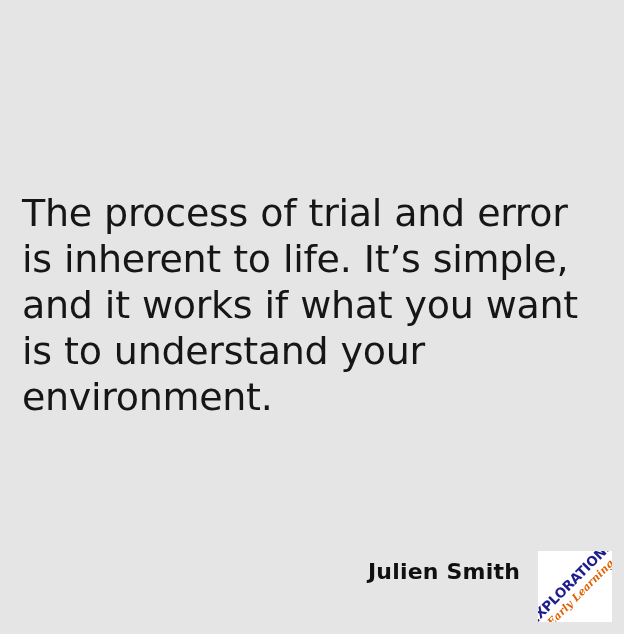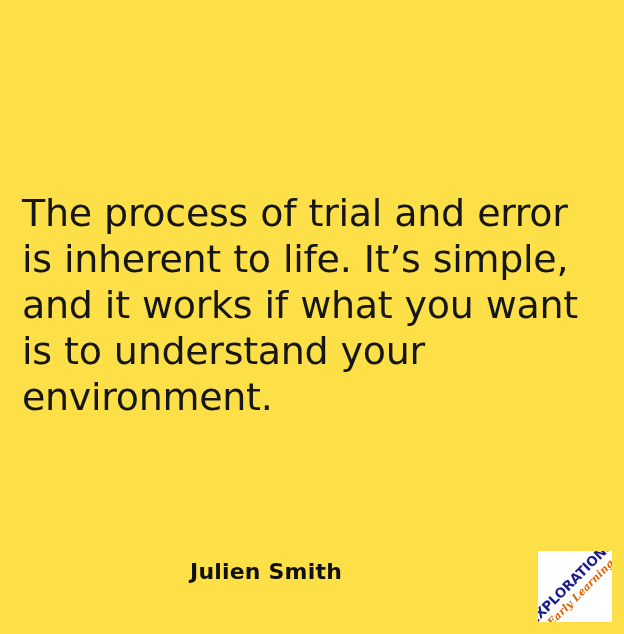--- a/index.html
+++ b/index.html
@@ -10,21 +10,21 @@
     width: 624px;
     height: 634px;
     background: #c59300;
     font-family: "Liberation Sans", sans-serif;
     overflow: hidden;
   }
   .poster {
     position: relative;
     width: 624px;
     height: 634px;
-    background: #fde047;
+    background: #e5e5e5;
     box-sizing: border-box;
   }
 
   
   .quote-block {
     position: absolute;
     left: 22px;
     top: 190px;
     width: 580px;
   }
@@ -40,20 +40,21 @@
     text-align: left;
     white-space: normal;
   }
 
   
   .attribution {
     position: absolute;
     right: 104px;
     top: 553px;
     width: 330px;
+    text-align: right;
   }
   .attr-line {
     display: block;
     font-family: "DejaVu Sans", "Liberation Sans", sans-serif;
     font-size: 22px;
     line-height: 38px;
     font-weight: 700;
     color: #101010;
     letter-spacing: 0.2px;
   }

